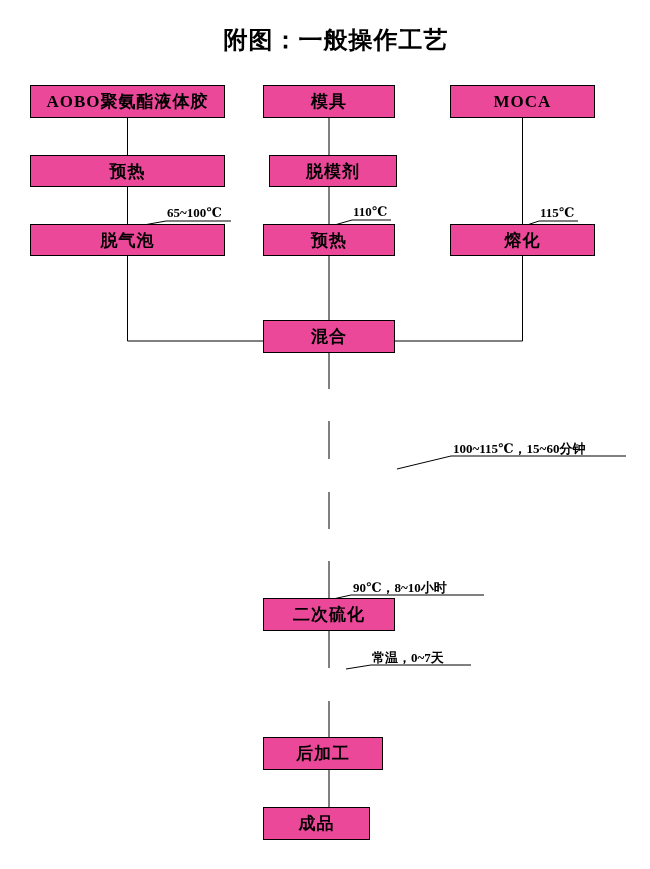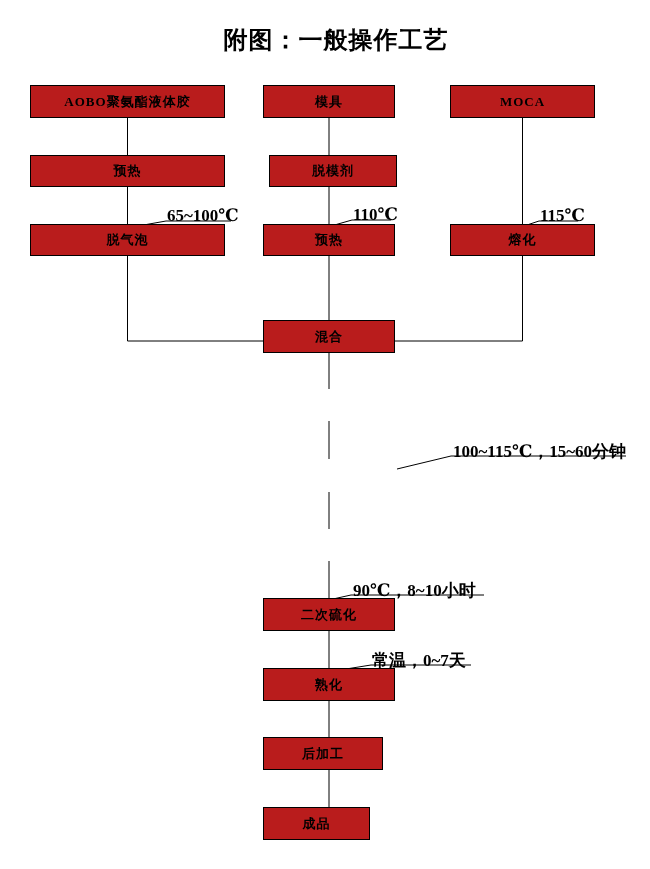--- a/index.html
+++ b/index.html
@@ -24,32 +24,32 @@
     text-align: center;
     text-indent: 22px;
     font-size: 24px;
     font-weight: bold;
     letter-spacing: 1px;
   }
   .box {
     position: absolute;
     box-sizing: border-box;
     border: 1px solid #000000;
-    background: #b91c1c;
+    background: #ec4899;
     display: flex;
     align-items: center;
     justify-content: center;
-    font-size: 13px;
+    font-size: 17px;
     font-weight: bold;
     letter-spacing: 1px;
     z-index: 2;
   }
   .annot {
     position: absolute;
-    font-size: 17px;
+    font-size: 13px;
     font-weight: bold;
     white-space: nowrap;
     z-index: 2;
   }
   #wires {
     position: absolute;
     left: 0;
     top: 0;
     z-index: 1;
   }
@@ -100,21 +100,20 @@
 
   <div class="box" style="left:263px;top:85px;width:132px;height:33px">模具</div>
   <div class="box" style="left:269px;top:155px;width:128px;height:32px">脱模剂</div>
   <div class="box" style="left:263px;top:224px;width:132px;height:32px">预热</div>
 
   <div class="box" style="left:450px;top:85px;width:145px;height:33px">MOCA</div>
   <div class="box" style="left:450px;top:224px;width:145px;height:32px">熔化</div>
 
   <div class="box" style="left:263px;top:320px;width:132px;height:33px">混合</div>
   <div class="box" style="left:263px;top:598px;width:132px;height:33px">二次硫化</div>
-  <div class="box" style="left:263px;top:668px;width:132px;height:33px">熟化</div>
   <div class="box" style="left:263px;top:737px;width:120px;height:33px">后加工</div>
   <div class="box" style="left:263px;top:807px;width:107px;height:33px">成品</div>
 
   <div class="annot" style="left:167px;top:205px">65~100℃</div>
   <div class="annot" style="left:353px;top:204px">110℃</div>
   <div class="annot" style="left:540px;top:205px">115℃</div>
   <div class="annot" style="left:453px;top:440px">100~115℃，15~60分钟</div>
   <div class="annot" style="left:353px;top:579px">90℃，8~10小时</div>
   <div class="annot" style="left:372px;top:649px">常温，0~7天</div>
 

